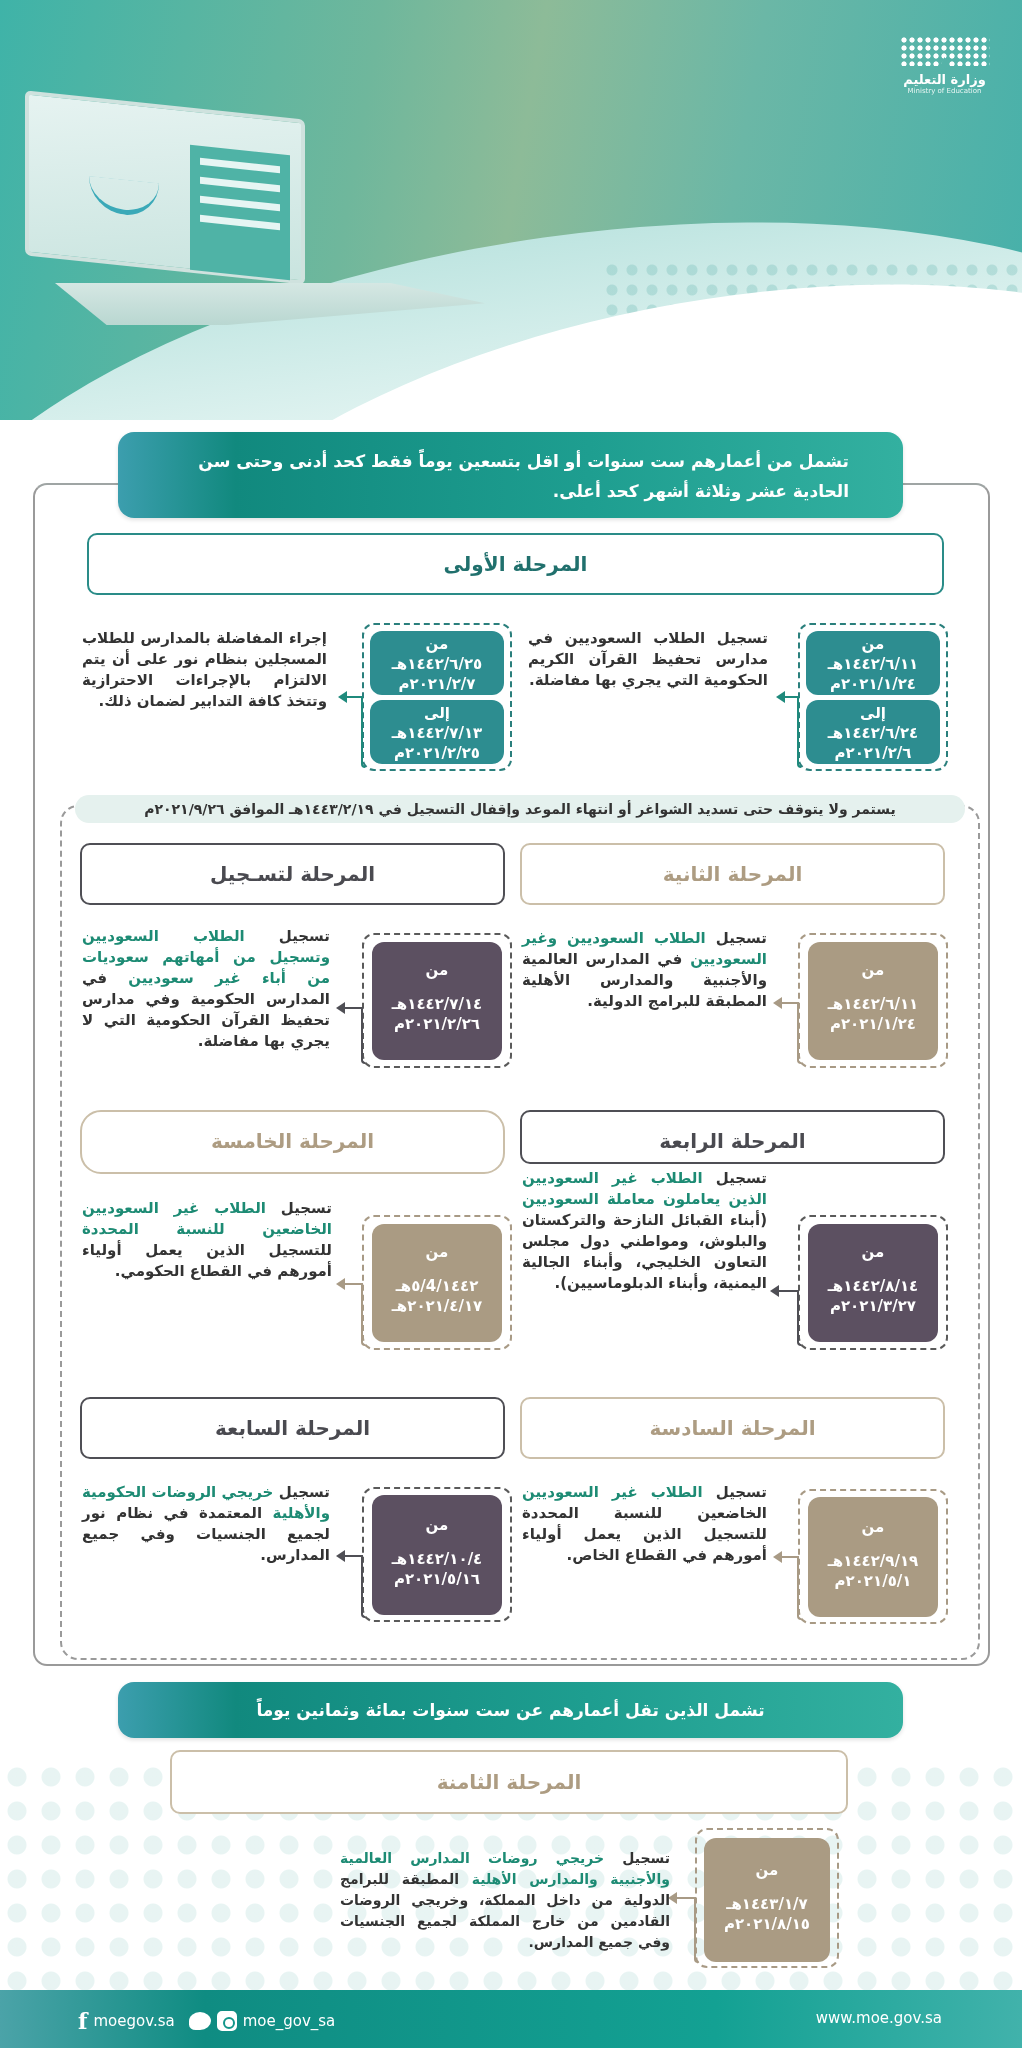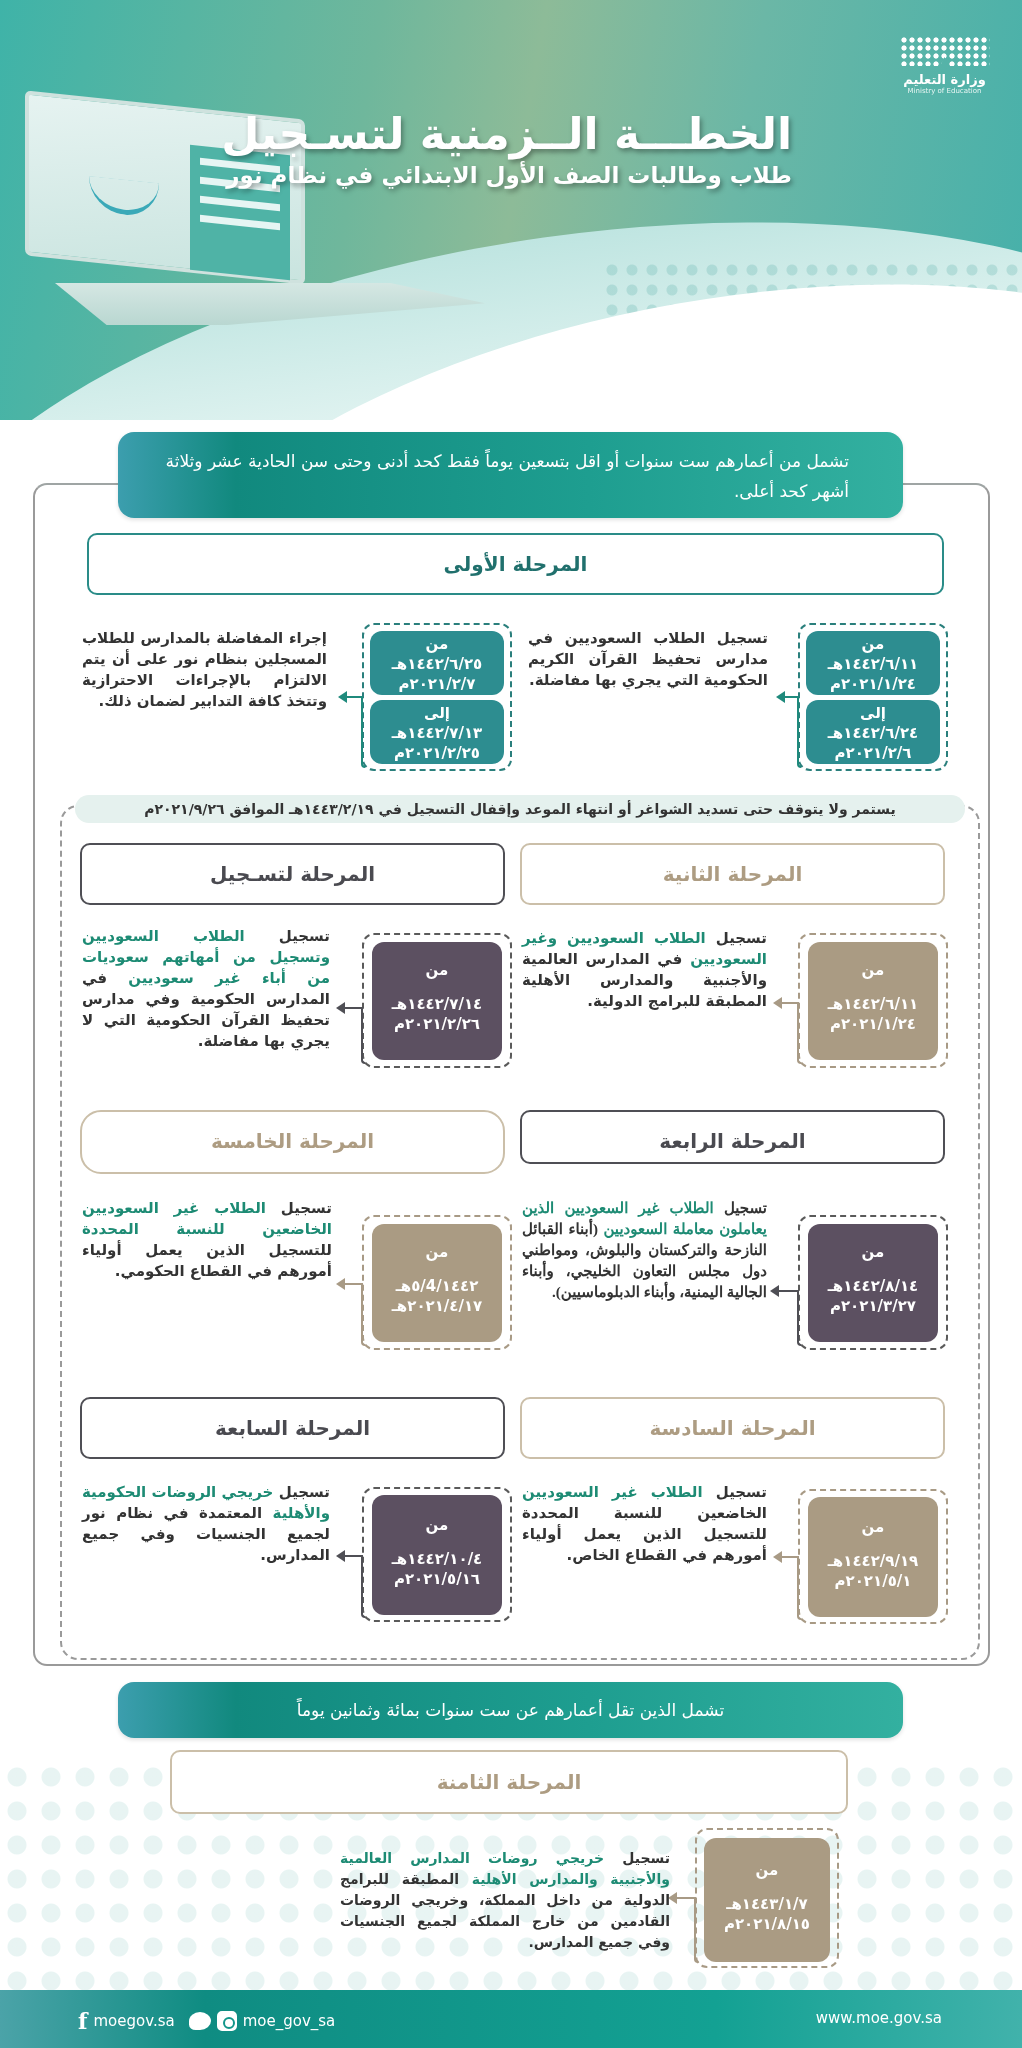--- a/index.html
+++ b/index.html
@@ -78,21 +78,21 @@
   }
   .hero-sub {
     position: absolute; right: 230px; top: 162px; color: #fff;
     font-size: 23px; font-weight: bold;
     text-shadow: 2px 3px 5px rgba(0,0,0,0.35);
     white-space: nowrap;
   }
 
   
   .banner {
-    position: absolute; border-radius: 16px; color: #fff; font-weight: normal;
+    position: absolute; border-radius: 16px; color: #fff; font-weight: bold;
     background: linear-gradient(270deg, #33b0a0 0%, #1e9e90 40%, #11897e 85%, #3c9eae 100%);
     box-shadow: 0 2px 4px rgba(0,0,0,0.12);
   }
   .banner1 { left: 118px; top: 432px; width: 785px; height: 86px; padding: 14px 54px 0 30px; font-size: 17px; line-height: 30px; }
   .banner2 { left: 118px; top: 1682px; width: 785px; height: 56px; font-size: 17px; line-height: 56px; text-align: center; }
 
   .outer-frame {
     position: absolute; left: 33px; top: 483px; width: 957px; height: 1183px;
     border: 2px solid #9a9a9a; border-radius: 14px; border-top-color: #9fa5a4;
   }
@@ -193,22 +193,20 @@
     </div>
     <div class="laptop-base"></div>
   </div>
 
   <div class="logo">
     <div class="logo-dots"></div>
     <div class="logo-ar">وزارة التعليم</div>
     <div class="logo-en">Ministry of Education</div>
   </div>
 
-  <div class="hero-title">الخطـــة الــزمنية لتسـجيل</div>
-  <div class="hero-sub">طلاب وطالبات الصف الأول الابتدائي في نظام نور</div>
 </div>
 
 <div class="outer-frame"></div>
 <div class="frame-mask"></div>
 <div class="banner banner1">تشمل من أعمارهم ست سنوات أو اقل بتسعين يوماً فقط كحد أدنى وحتى سن الحادية عشر وثلاثة أشهر كحد أعلى.</div>
 
 <div class="stage-title st-teal" style="left:87px; top:533px; width:857px; height:62px; line-height:58px;">المرحلة الأولى</div>
 
 <div class="date-wrap teal" style="left:798px; top:623px; width:150px; height:148px;"></div>
 <div class="date-box db-teal" style="left:806px; top:631px; width:134px; height:64px; padding-top:3px;">
@@ -274,21 +272,21 @@
 <div class="stage-title st-dark" style="left:520px; top:1110px; width:425px; height:54px; line-height:58px;">المرحلة الرابعة</div>
 
 <div class="date-wrap" style="left:798px; top:1215px; width:150px; height:135px;"></div>
 <div class="date-box db-dark" style="left:808px; top:1224px; width:130px; height:118px; padding-top:18px;">
   <div style="margin-bottom:14px;">من</div>
   <div>١٤٤٢/٨/١٤هـ</div>
   <div>٢٠٢١/٣/٢٧م</div>
 </div>
 <div class="connector c-dark" style="left:797px; top:1290px; width:4px; height:56px;"></div>
 <div class="arrow c-dark" style="left:772px; top:1290px; width:26px;"></div>
-<div class="desc tx-dark" style="left:522px; top:1198px; width:245px;font-family:Liberation Serif, serif;">
+<div class="desc tx-dark" style="left:522px; top:1168px; width:245px;">
   <span>تسجيل </span><span class="hl">الطلاب غير السعوديين الذين يعاملون معاملة السعوديين</span><span> (أبناء القبائل النازحة والتركستان والبلوش، ومواطني دول مجلس التعاون الخليجي، وأبناء الجالية اليمنية، وأبناء الدبلوماسيين).</span>
 </div>
 
 <div class="date-wrap beige" style="left:362px; top:1215px; width:150px; height:135px;"></div>
 <div class="date-box db-beige" style="left:372px; top:1224px; width:130px; height:118px; padding-top:18px;">
   <div style="margin-bottom:14px;">من</div>
   <div>١٤٤٢/4/٥هـ</div>
   <div>٢٠٢١/٤/١٧هـ</div>
 </div>
 <div class="connector c-beige" style="left:361px; top:1283px; width:4px; height:63px;"></div>

